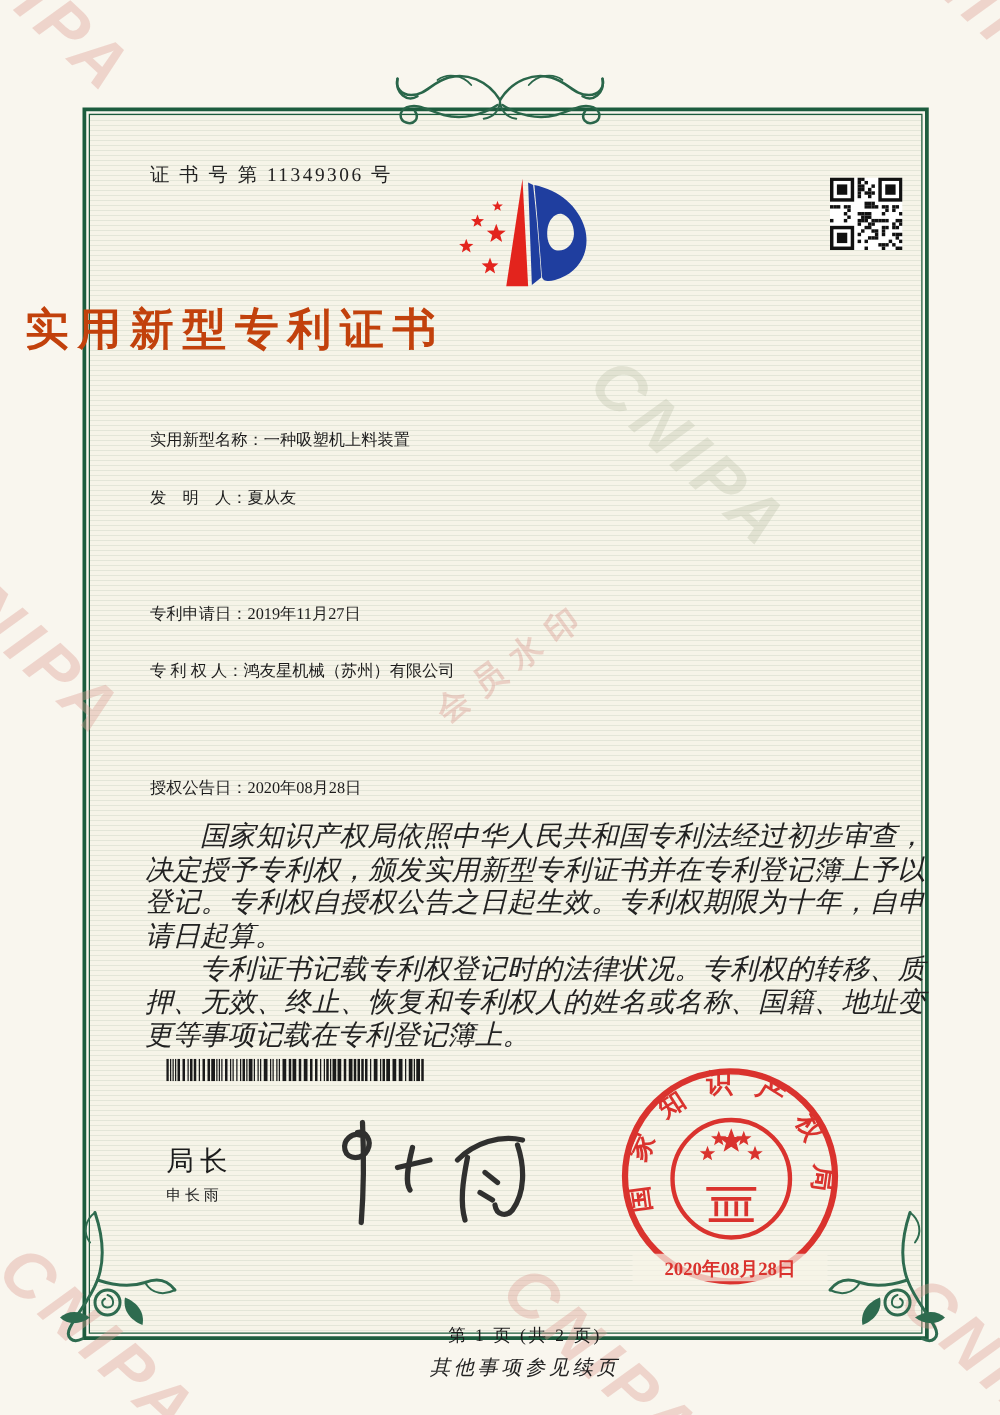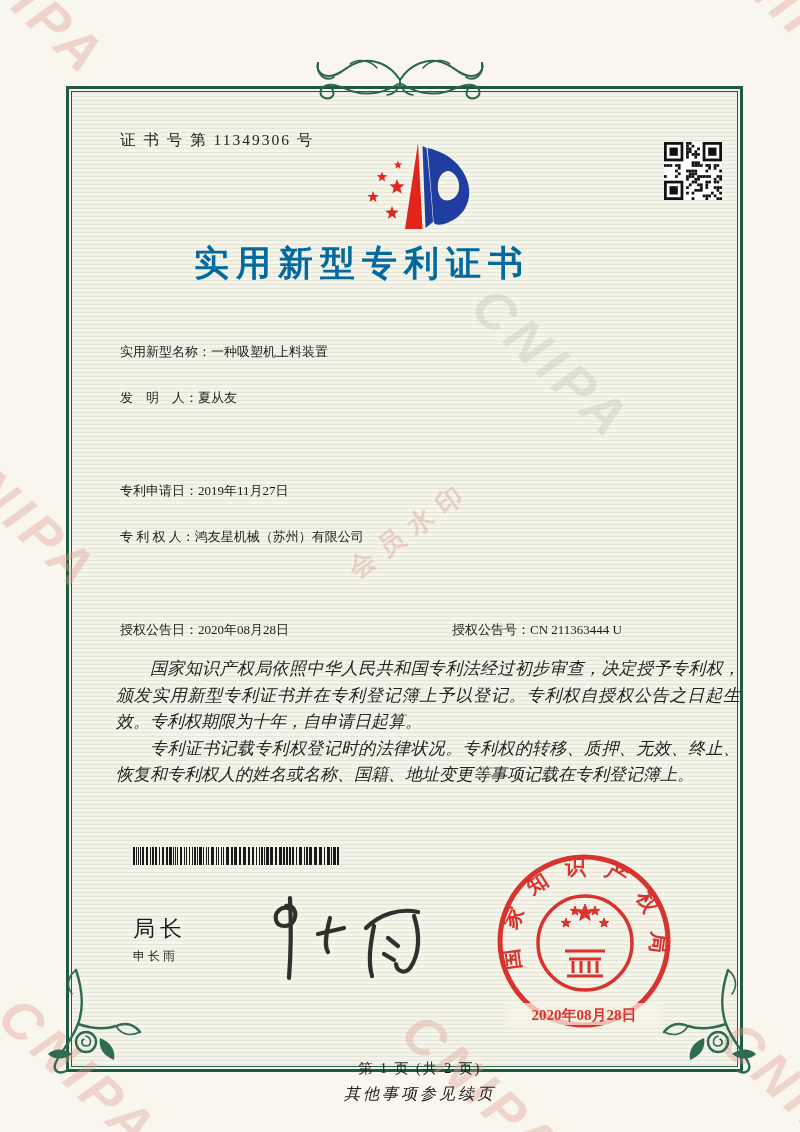--- a/index.html
+++ b/index.html
@@ -19,29 +19,29 @@
       color:rgba(222,158,148,0.38);transform:rotate(43deg);z-index:2;pointer-events:none;white-space:nowrap;}
   .wm.green{color:rgba(185,190,165,0.32);}
   .wm.member{font-family:"Liberation Serif",serif;font-style:normal;font-size:26px;
       letter-spacing:10px;color:rgba(210,125,115,0.30);transform:rotate(-36deg);}
 
   .content{position:absolute;inset:0;z-index:3;margin-left:20px;}
 
   .cert-no{position:absolute;left:100px;top:130px;font-size:15.5px;letter-spacing:2px;color:#222;}
   .qr{position:absolute;left:644px;top:142px;}
   .logo{position:absolute;left:330px;top:125px;}
-  .title{position:absolute;left:0;top:240px;width:684px;text-align:center;
-         font-size:35px;font-weight:bold;letter-spacing:7px;color:#0369a1;}
+  .title{position:absolute;left:0;top:240px;width:684px;
+         font-size:35px;font-weight:bold;letter-spacing:7px;color:#c2410c;}
 
   .field-row{position:absolute;left:100px;width:600px;font-size:13px;white-space:nowrap;}
   .field-label{color:#1c1c1c;}
   .field-value{color:#1c1c1c;}
   .grant-no{position:absolute;left:332px;top:0;}
 
-  .legal{position:absolute;left:96px;top:656px;width:624px;font-size:17px;
+  .legal{position:absolute;left:96px;top:656px;width:624px;font-size:22px;
          line-height:26.5px;font-style:italic;color:#222;text-align:justify;}
   .legal p{margin:0;text-indent:2em;}
 
   .barcode{position:absolute;left:113px;top:847px;}
   .signer-title{position:absolute;left:113px;top:914px;font-size:22px;letter-spacing:5px;}
   .signer-name{position:absolute;left:113px;top:948px;font-size:12px;letter-spacing:3px;}
   .signature{position:absolute;left:238px;top:890px;}
 
   .seal{position:absolute;left:470px;top:843px;opacity:0.92;}
 
@@ -247,23 +247,20 @@
       <span class="field-label">发　明　人：</span><span class="field-value">夏从友</span>
     </div>
     <div class="field-row" style="top:482px;">
       <span class="field-label">专利申请日：</span><span class="field-value">2019年11月27日</span>
     </div>
     <div class="field-row" style="top:528px;">
       <span class="field-label">专 利 权 人：</span><span class="field-value">鸿友星机械（苏州）有限公司</span>
     </div>
     <div class="field-row" style="top:621px;">
       <span class="field-label">授权公告日：</span><span class="field-value">2020年08月28日</span>
-      <span class="grant-no">
-        <span class="field-label">授权公告号：</span><span class="field-value">CN 211363444 U</span>
-      </span>
     </div>
 
     <div class="legal">
       <p>国家知识产权局依照中华人民共和国专利法经过初步审查，决定授予专利权，颁发实用新型专利证书并在专利登记簿上予以登记。专利权自授权公告之日起生效。专利权期限为十年，自申请日起算。</p>
       <p>专利证书记载专利权登记时的法律状况。专利权的转移、质押、无效、终止、恢复和专利权人的姓名或名称、国籍、地址变更等事项记载在专利登记簿上。</p>
     </div>
 
     <svg class="barcode" id="barcode" width="207" height="18" viewBox="0 0 207 18">
         <rect x="0" y="0" width="2" height="18" fill="#1a1a1a"></rect>
         <rect x="3" y="0" width="1" height="18" fill="#1a1a1a"></rect>

